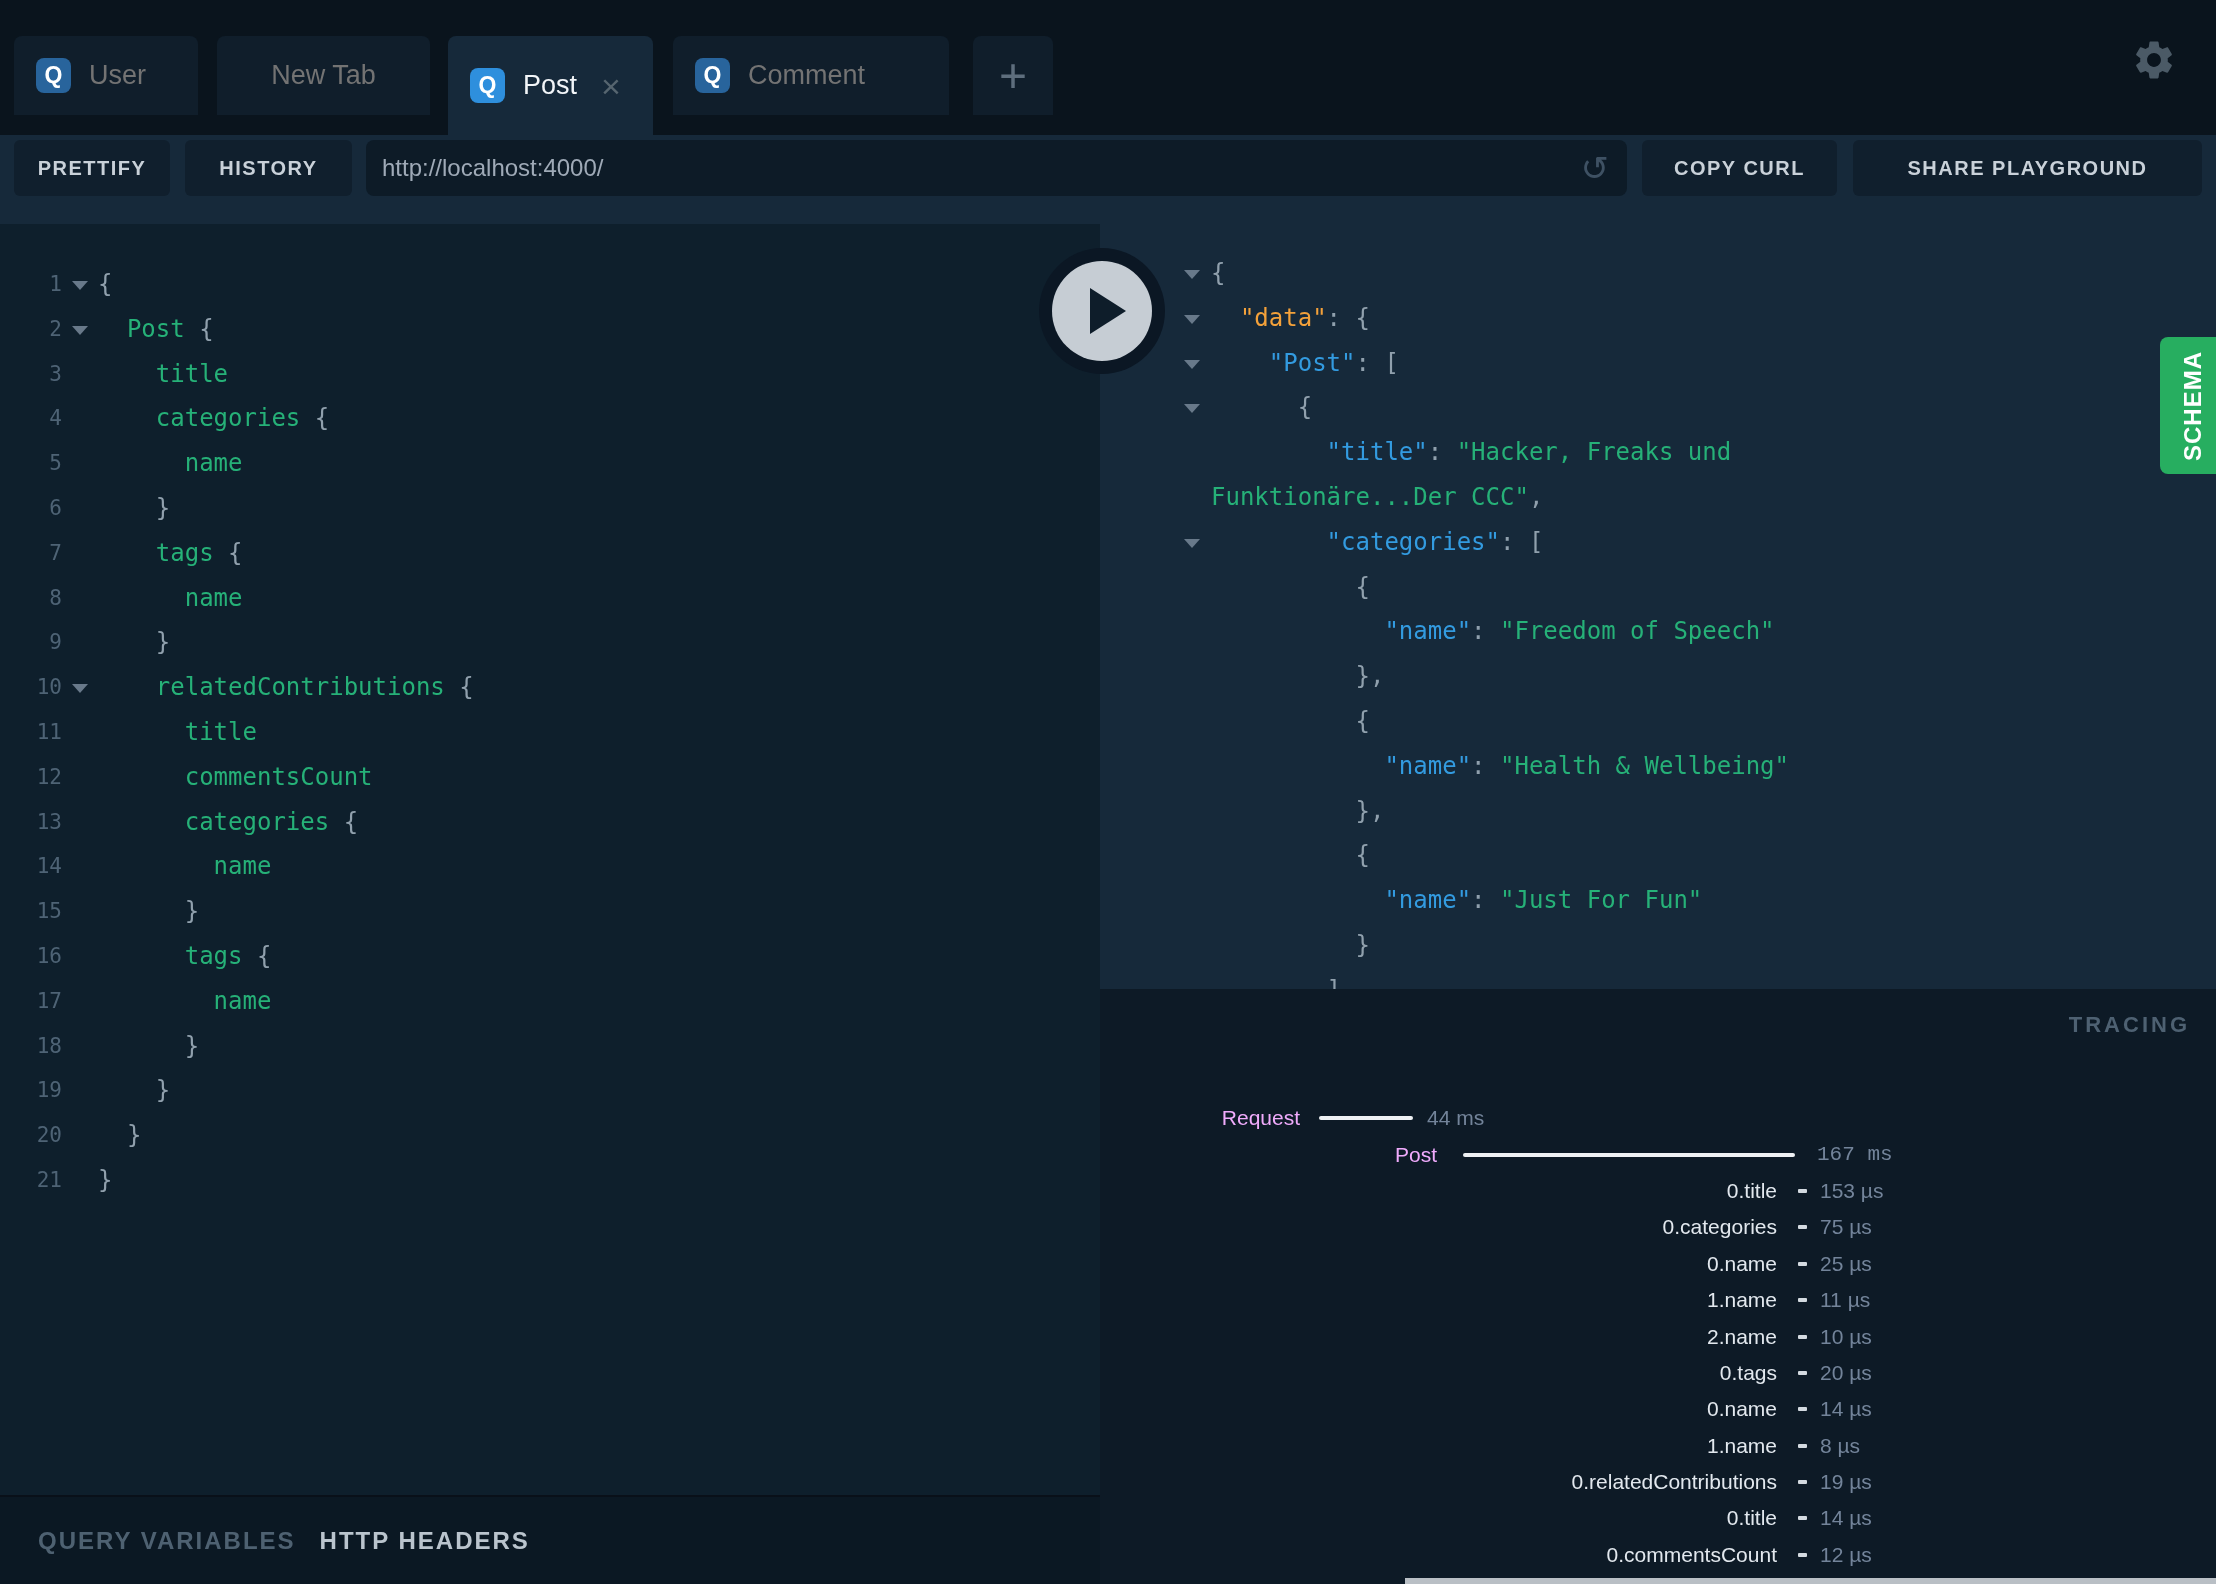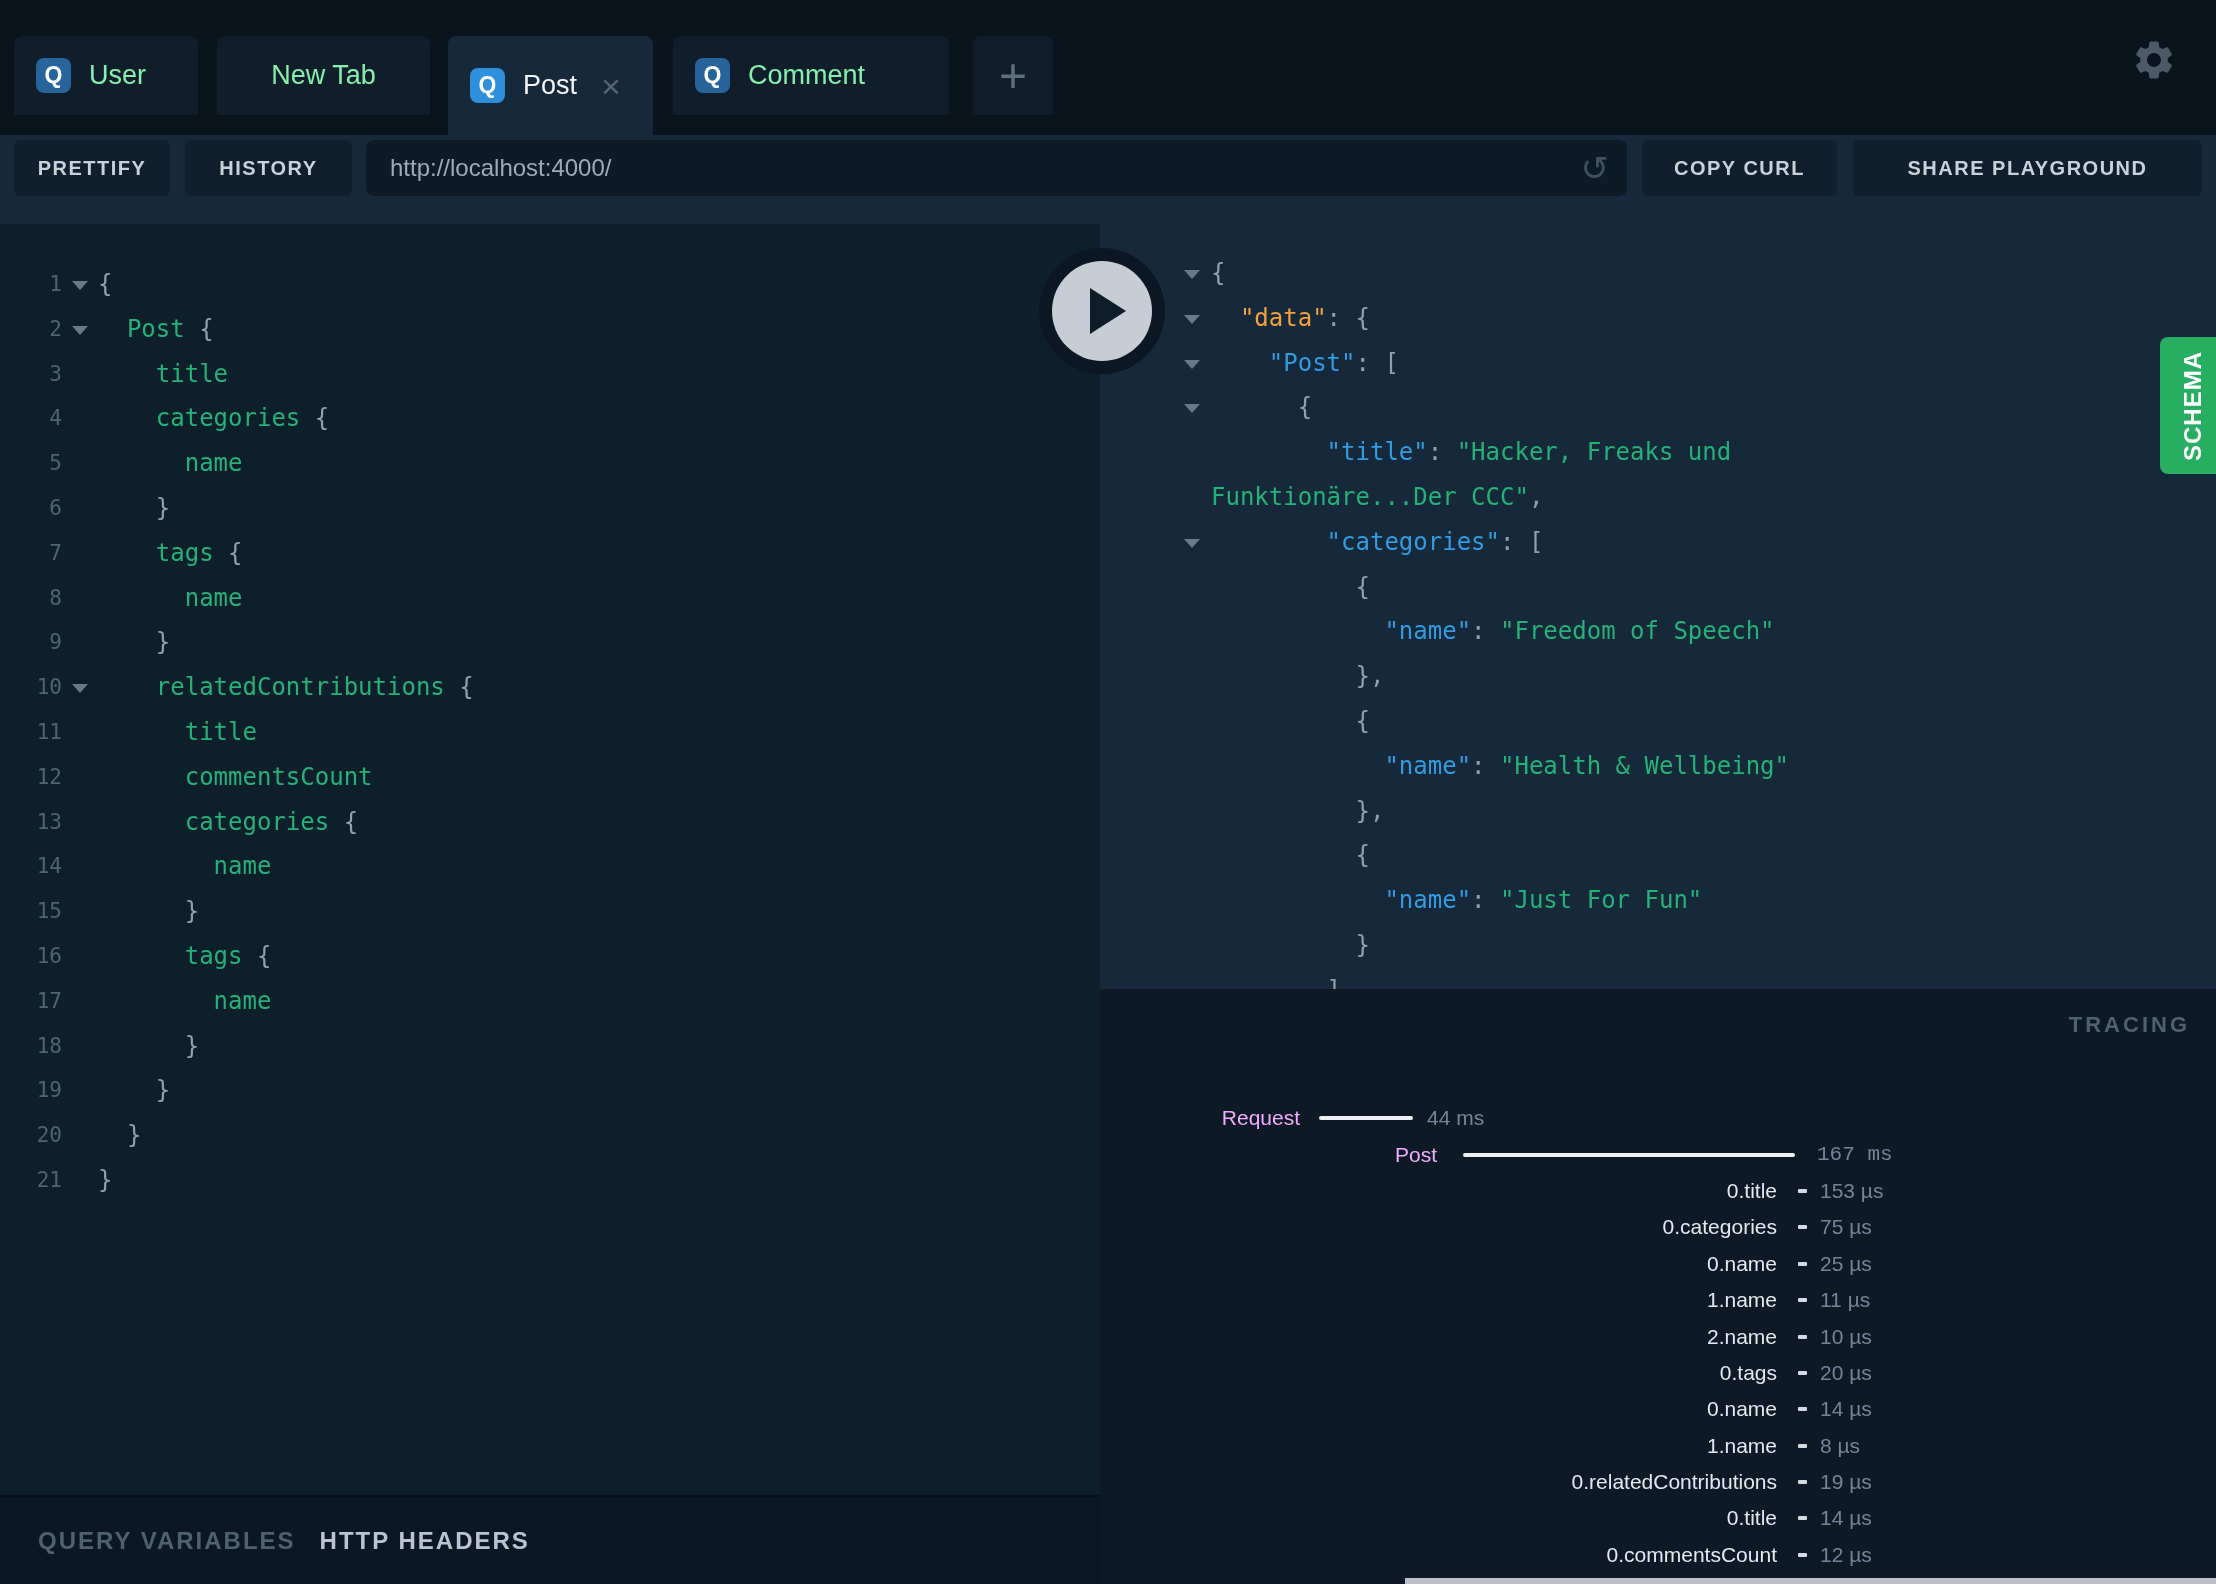--- a/index.html
+++ b/index.html
@@ -8,37 +8,37 @@
   #window { position:relative; width:2216px; height:1584px; }
 
   
   #tabbar { position:absolute; left:0; top:0; width:2216px; height:135px; background:#0a141d; }
   .tab { position:absolute; top:36px; height:79px; background:#101e2b; border-radius:8px 8px 0 0;
          display:flex; align-items:center; padding:0 22px; gap:18px; cursor:pointer; }
   .tab.active { height:99px; background:#16293a; }
   .q-badge { width:35px; height:35px; border-radius:8px; background:#28649c; color:#fff;
              font-weight:bold; font-size:23px; display:flex; align-items:center; justify-content:center; flex:none; }
   .tab.active .q-badge { background:#2e8fdd; }
-  .tab-label { font-size:27px; color:#86efac; white-space:nowrap; }
+  .tab-label { font-size:27px; color:#737373; white-space:nowrap; }
   .tab.active .tab-label { color:#f2f5f8; }
   .tab-close { font-size:34px; color:#56656f; margin-left:6px; line-height:1; }
   #plus-tile { position:absolute; left:973px; top:36px; width:80px; height:79px; background:#101e2b;
                border-radius:8px 8px 0 0; display:flex; align-items:center; justify-content:center; cursor:pointer; }
   #plus-tile span { color:#5e6e7d; font-size:48px; font-weight:300; line-height:1; }
   #gear-btn { position:absolute; left:2126px; top:32px; width:56px; height:56px; display:flex;
               align-items:center; justify-content:center; cursor:pointer; }
 
   
   #toolbar { position:absolute; left:0; top:135px; width:2216px; height:89px; background:#16293a; }
   .tbtn { position:absolute; top:5px; height:56px; background:#101f2d; border-radius:6px;
           display:flex; align-items:center; justify-content:center; color:#c9d1d9;
           font-size:20px; font-weight:600; letter-spacing:1.5px; cursor:pointer; }
   #url-wrap { position:absolute; left:366px; top:5px; width:1261px; height:56px; }
   #url-input { width:100%; height:100%; background:#0d1b27; border:none; outline:none; border-radius:8px;
-               color:#9faab7; font-size:24px; padding:0 60px 0 24px; font-family:"Liberation Sans",sans-serif; }
+               color:#9faab7; font-size:24px; padding:0 60px 0 16px; font-family:"Liberation Sans",sans-serif; }
   #reload-icon { position:absolute; right:14px; top:10px; width:36px; height:36px; color:#3e5163;
                  font-family:"DejaVu Sans",sans-serif; font-size:34px; line-height:36px; text-align:center; }
 
   
   #editor { position:absolute; left:0; top:224px; width:1100px; height:1271px; background:#0e1f2c;
             padding-top:38px; overflow:hidden; }
   .code-line { position:relative; height:44.8px; }
   .code-line .ln { position:absolute; left:0; top:0; width:62px; height:44.8px; line-height:44.8px;
                    text-align:right; color:#4e6375; font-family:"DejaVu Sans Mono",monospace; font-size:21px; }
   .fold-arrow { position:absolute; top:19px; width:0; height:0;

